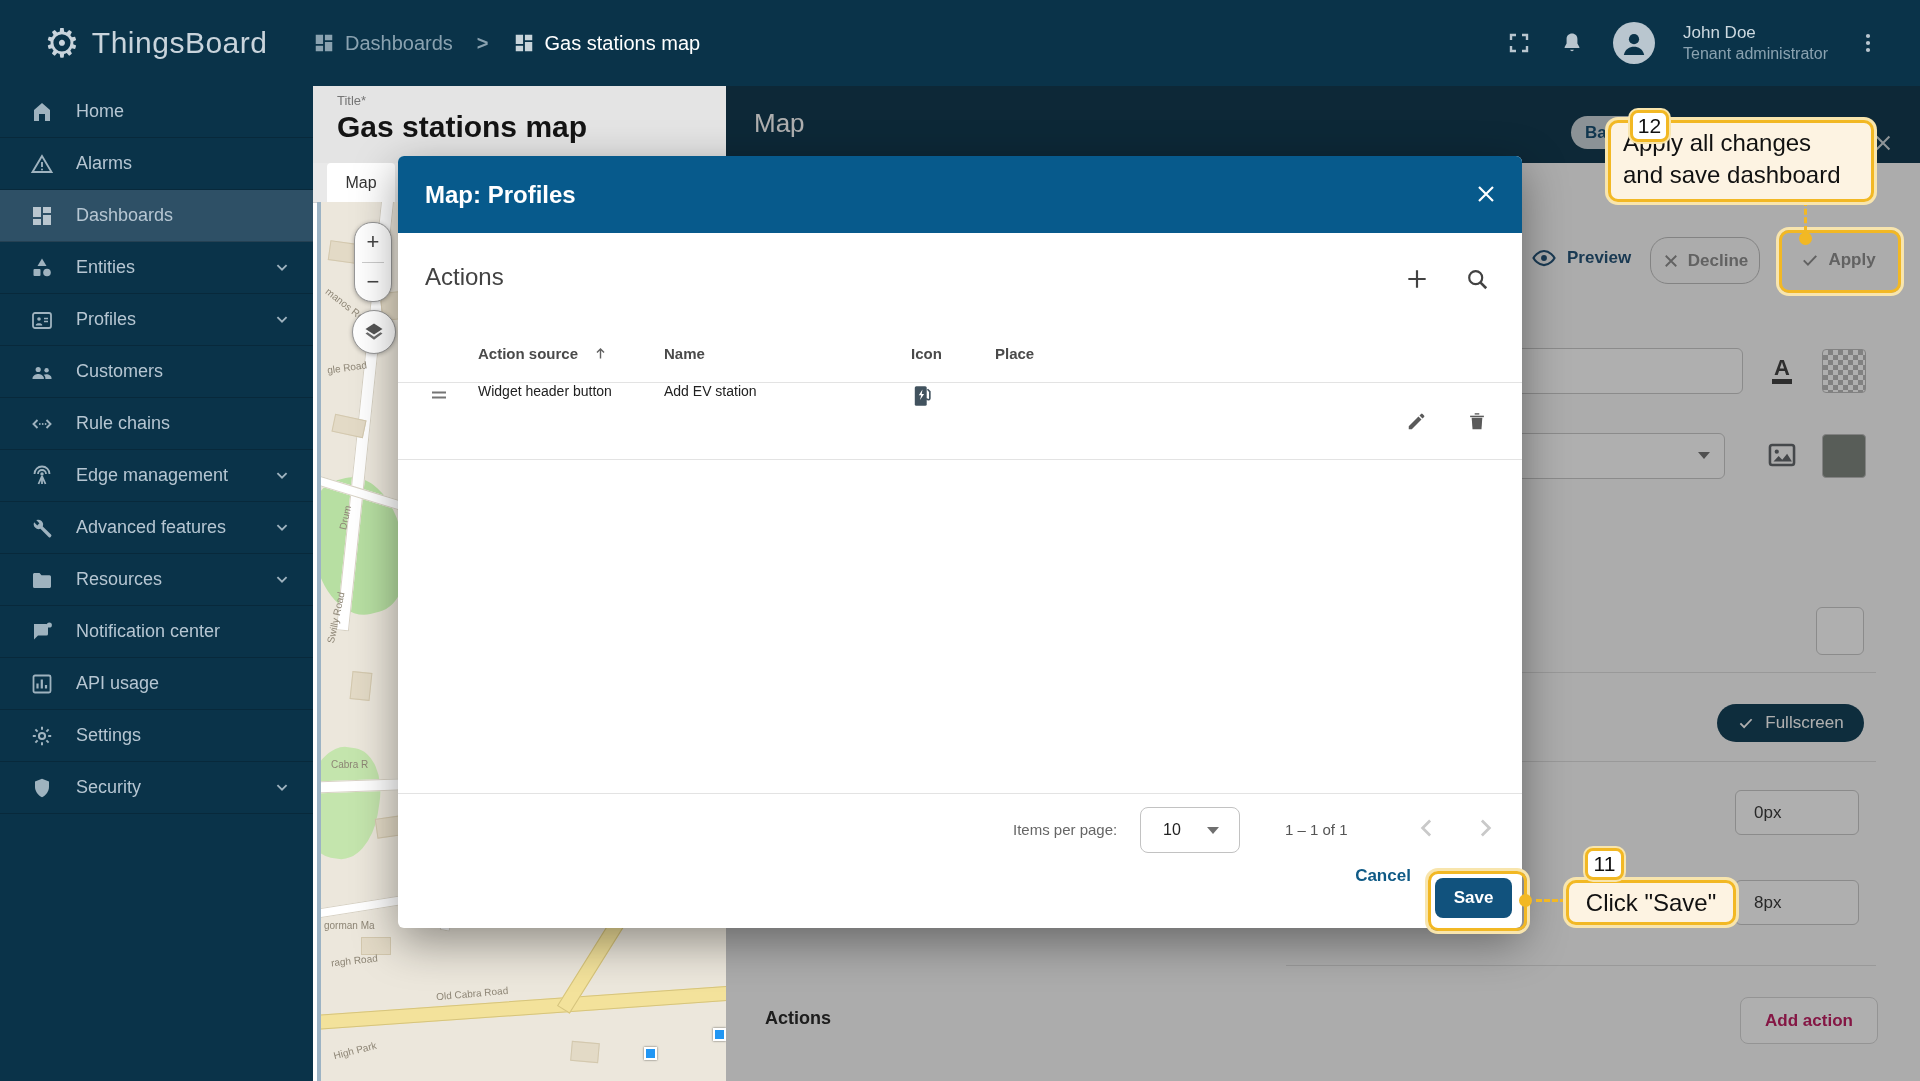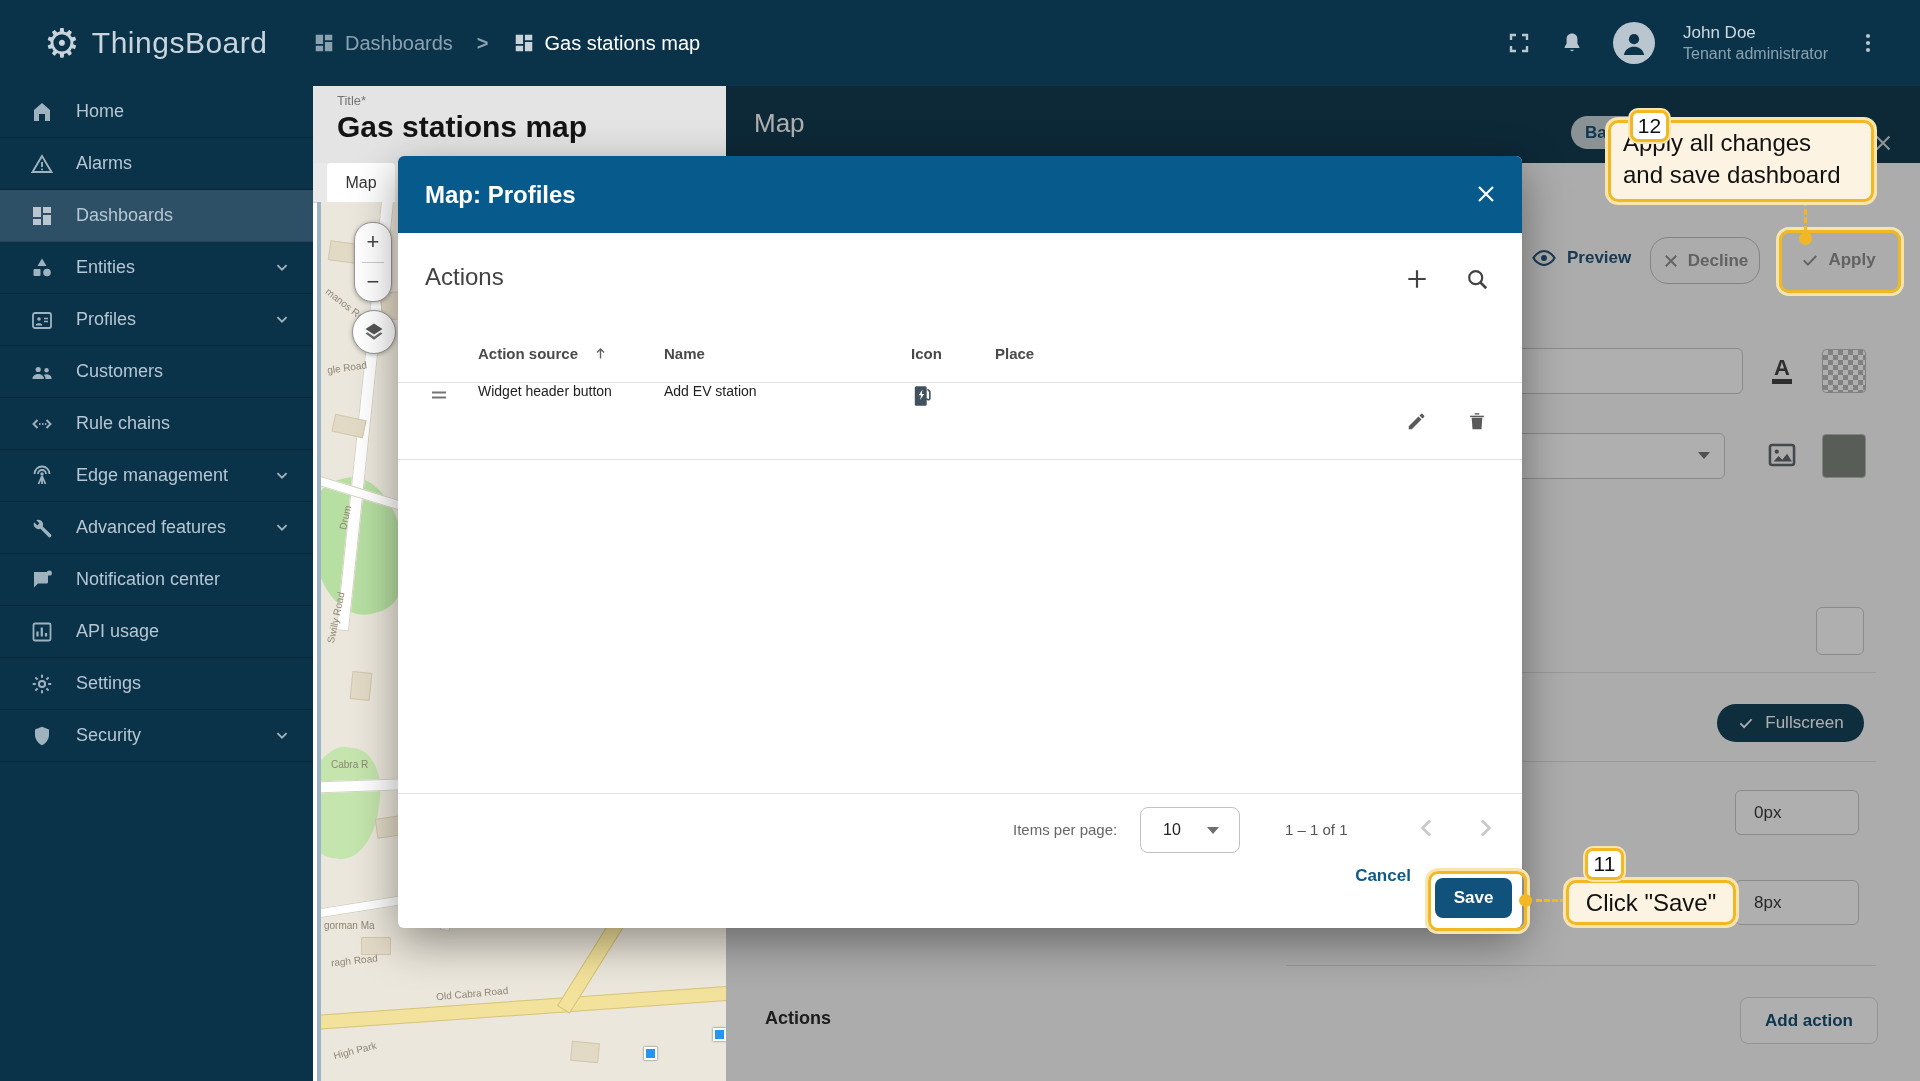--- a/index.html
+++ b/index.html
@@ -61,21 +61,21 @@
   .field{position:absolute;background:#fff;border:1.5px solid #c9c9c9;border-radius:6px;}
   .swatch{position:absolute;width:42px;height:42px;border-radius:4px;border:1px solid #bbb;}
   .checker{background:repeating-conic-gradient(#b9b9b9 0 25%,#fff 0 50%);background-size:10px 10px;}
   .hline{position:absolute;height:1px;background:#dedede;}
   .fs-pill{position:absolute;left:991px;top:618px;width:147px;height:38px;background:#0c3a52;border-radius:19px;color:#fff;
     font-size:17px;display:flex;align-items:center;justify-content:center;gap:10px;}
   .pxfield{position:absolute;width:124px;height:45px;border:1.5px solid #c9c9c9;border-radius:6px;background:#fff;
     display:flex;align-items:center;padding-left:18px;font-size:17px;color:#333;box-sizing:border-box;}
   .actions-lbl{position:absolute;left:39px;top:922px;font-size:18px;font-weight:700;color:#232323;}
   .addaction{position:absolute;left:1014px;top:911px;width:136px;height:45px;background:#fff;border:1.5px solid #d7d7d7;
-    border-radius:8px;display:flex;align-items:center;justify-content:center;color:#0c4a6e;font-weight:700;font-size:17px;}
+    border-radius:8px;display:flex;align-items:center;justify-content:center;color:#be185d;font-weight:700;font-size:17px;}
   
   .backdrop{left:726px;top:86px;width:1194px;height:995px;background:rgba(20,20,20,.34);z-index:6;}
   
   .modal{left:398px;top:156px;width:1124px;height:772px;background:#fff;border-radius:6px;z-index:10;
     box-shadow:0 14px 45px rgba(0,0,0,.4);overflow:hidden;}
   .modal-head{position:absolute;left:0;top:0;width:100%;height:77px;background:#075a8c;display:flex;align-items:center;}
   .modal-title{color:#fff;font-size:24px;font-weight:700;padding-left:27px;}
   .modal-x{position:absolute;right:24px;top:26px;cursor:pointer;}
   .sect-row{position:absolute;left:0;top:95px;width:100%;height:55px;}
   .sect-title{position:absolute;left:27px;top:12px;font-size:24px;color:#424242;}
@@ -262,20 +262,33 @@
           </svg>
         </span>
     </div>
     <div class="nav-item">
       <span>
           <svg width="24" height="24" viewBox="0 0 24 24" fill="#9fb3bf">
             <path d="M21 18.6 12.8 10.4a5 5 0 0 0-6.6-6.3L9.4 7.3 7.3 9.4 4.1 6.2a5 5 0 0 0 6.3 6.6l8.2 8.2a1.4 1.4 0 0 0 2 0l.4-.4a1.4 1.4 0 0 0 0-2Z"></path>
           </svg>
         </span>
       <span>Advanced features</span>
+      <span class="nav-chev">
+          <svg width="22" height="22" viewBox="0 0 24 24" fill="none" stroke="#9fb3bf" stroke-width="2">
+            <path d="m7 10 5 5 5-5"></path>
+          </svg>
+        </span>
+    </div>
+    <div class="nav-item">
+      <span>
+          <svg width="24" height="24" viewBox="0 0 24 24" fill="#9fb3bf">
+            <path d="M3 6.5C3 5.7 3.7 5 4.5 5h5l2 2.2h8A1.5 1.5 0 0 1 21 8.7v9.8c0 .8-.7 1.5-1.5 1.5h-15A1.5 1.5 0 0 1 3 18.5Z"></path>
+          </svg>
+        </span>
+      <span>Resources</span>
       <span class="nav-chev">
           <svg width="22" height="22" viewBox="0 0 24 24" fill="none" stroke="#9fb3bf" stroke-width="2">
             <path d="m7 10 5 5 5-5"></path>
           </svg>
         </span>
     </div>
     <div class="nav-item">
       <span>
           <svg width="24" height="24" viewBox="0 0 24 24" fill="#9fb3bf">
             <path d="M4 4h12.5A1.5 1.5 0 0 1 18 5.5V14a1.5 1.5 0 0 1-1.5 1.5H8L4 19.5Z"></path>

